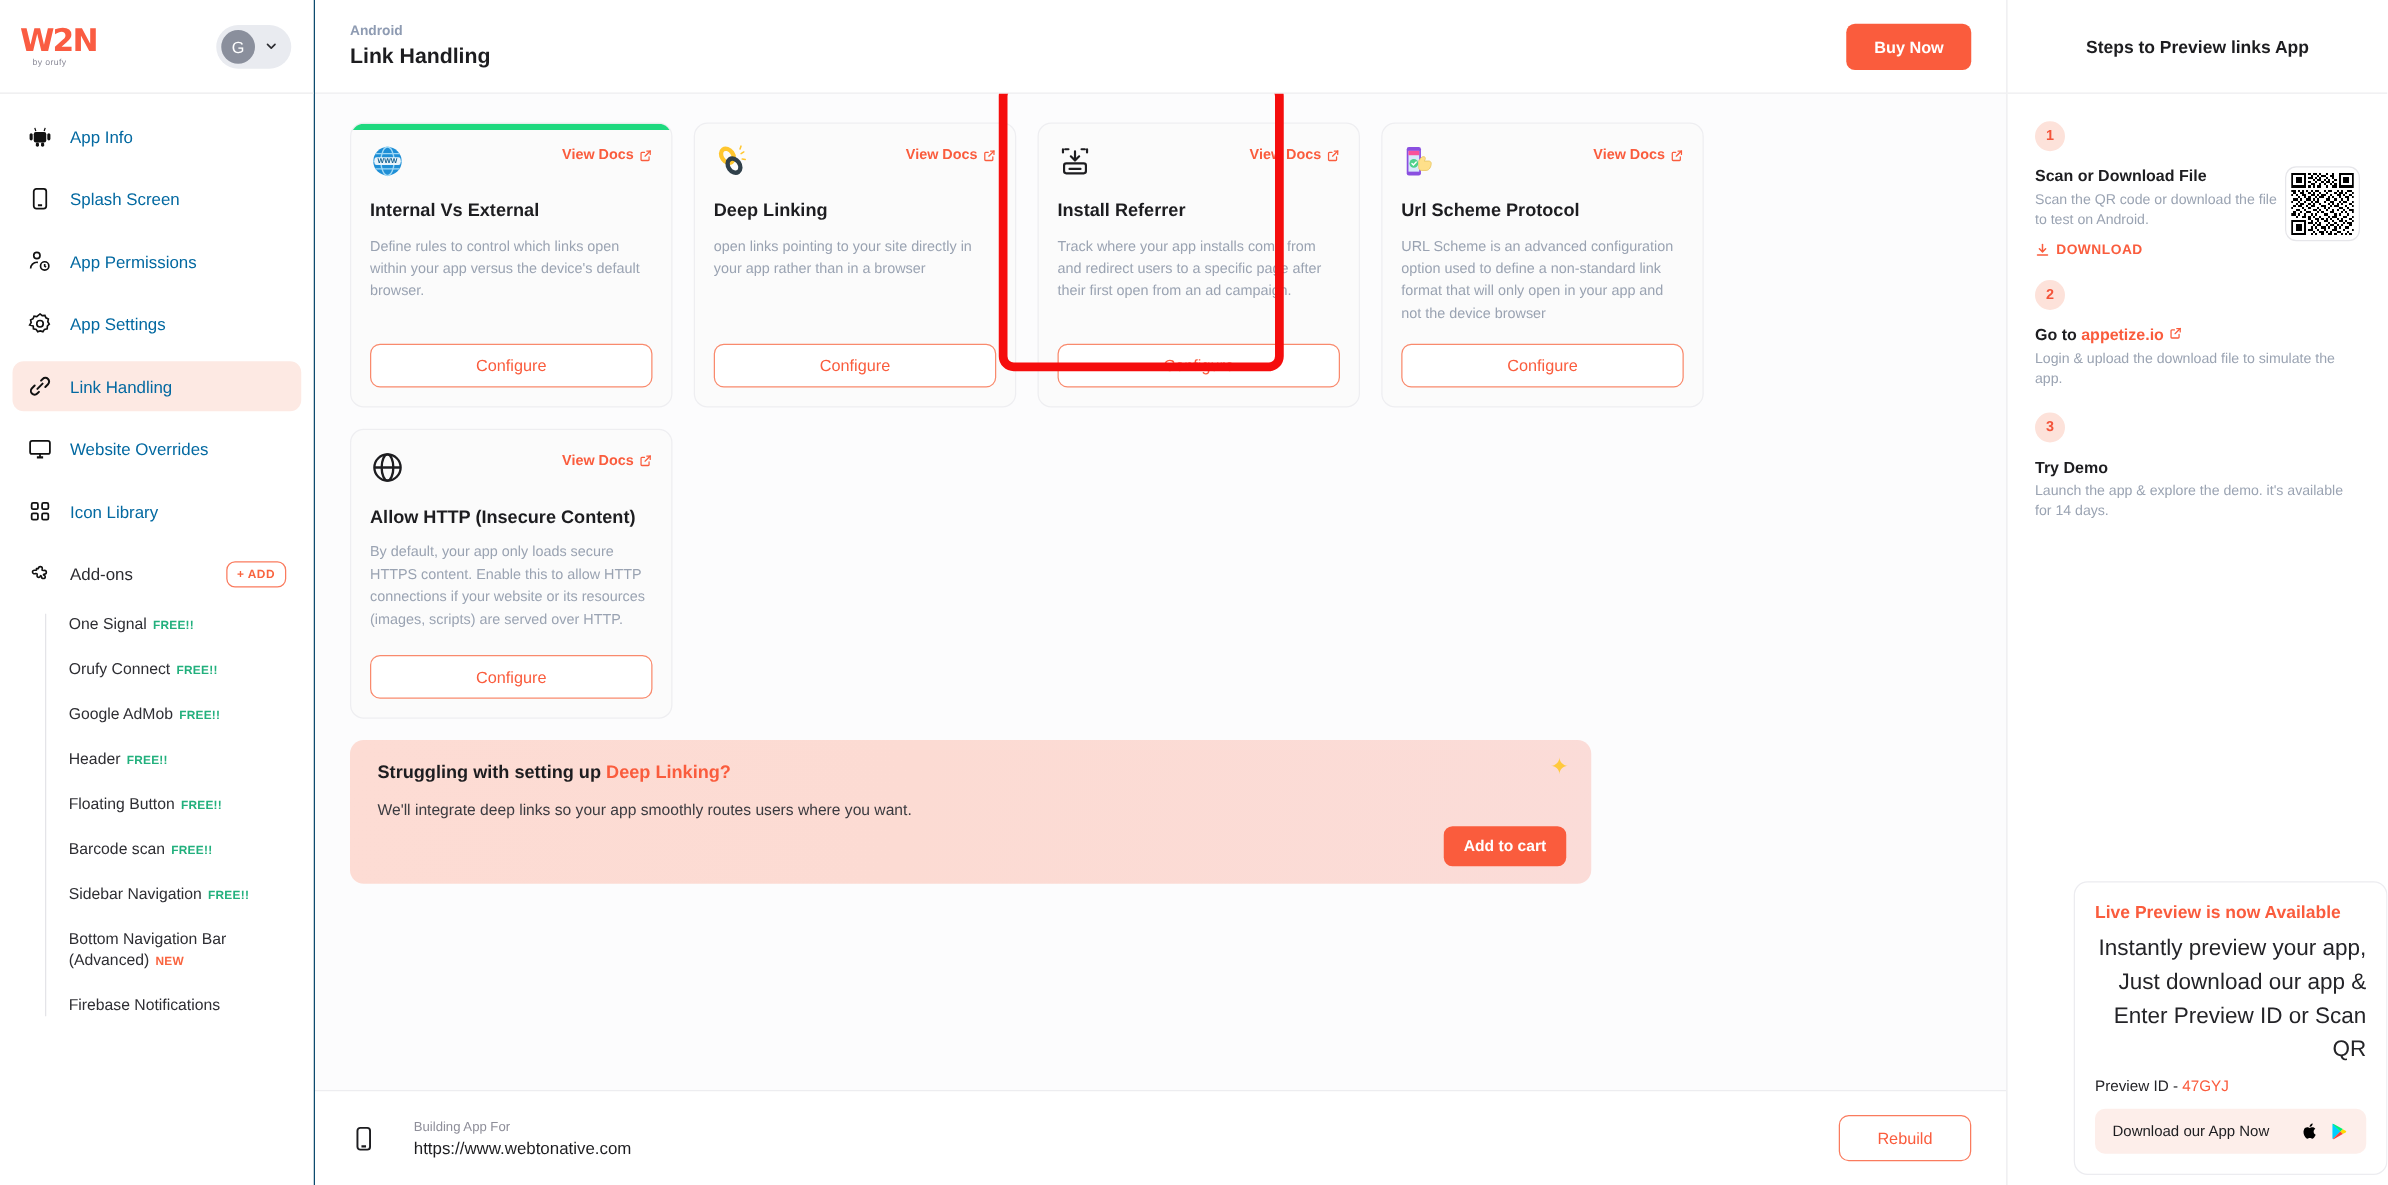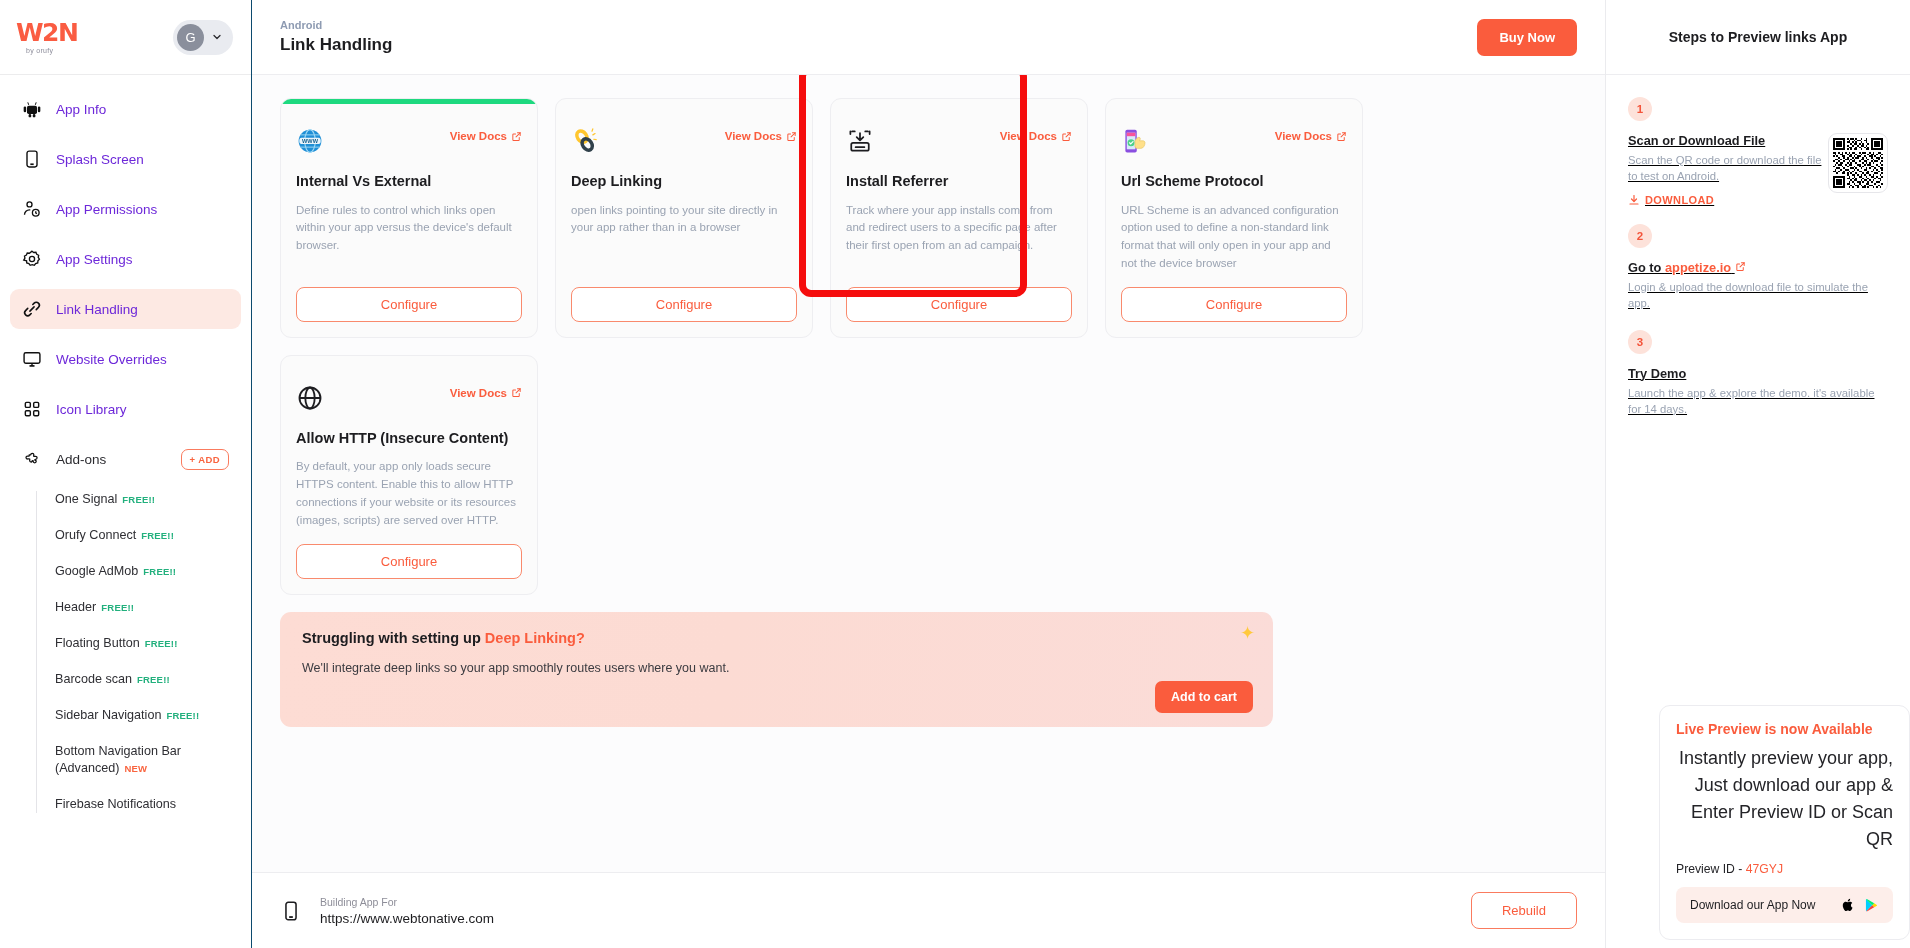--- a/index.html
+++ b/index.html
@@ -46,21 +46,21 @@
     background: #8a8f9c; color: #fff; font-size: 13px;
     display: flex; align-items: center; justify-content: center;
   }
   .chev { width: 12px; height: 12px; display:block; }
 
   .sb-nav { padding: 14px 10px 0 10px; }
   .nav-item {
     display: flex; align-items: center; gap: 14px;
     height: 40px; padding: 0 12px; margin-bottom: 10px;
     border-radius: 9px; cursor: pointer;
-    color: #6d28d9; font-size: 13.5px;
+    color: #0369a1; font-size: 13.5px;
   }
   .nav-item.active { background: #fde9e3; }
   .nav-ico { width: 20px; height: 20px; flex: 0 0 20px; display:block; }
 
   .addons-row {
     display: flex; align-items: center; gap: 14px;
     height: 40px; padding: 0 12px; margin-top: 4px;
     color: #2b2b30; font-size: 13.5px; cursor: pointer;
   }
   .add-btn {
@@ -104,21 +104,21 @@
     flex: 1 1 auto; padding: 23px 28px 0 28px; overflow: hidden;
     position: relative;
   }
 
   .cards-row { display: flex; gap: 17px; margin-bottom: 17px; }
   .card {
     width: 258px; flex: 0 0 258px;
     background: #fbfbfb;
     border: 1px solid #eeeef1;
     border-radius: 11px;
-    padding: 28px 15px 15px 15px;
+    padding: 16px 15px 15px 15px;
     display: flex; flex-direction: column;
     position: relative; overflow: hidden;
   }
   .card.tall { min-height: 212px; }
   .card-top-accent {
     position: absolute; top: 0; left: 0; right: 0; height: 5px;
     background: #1ed97f; border-radius: 11px 11px 0 0;
   }
   .card-head { display: flex; align-items: flex-start; justify-content: space-between; }
   .card-icon { width: 28px; height: 28px; display:block; }
@@ -168,21 +168,21 @@
     padding: 9px 16px; cursor: pointer;
   }
   .sparkle { position: absolute; right: 18px; top: 10px; font-size: 18px; color:#ffc93d;}
 
   .footer {
     height: 76px; flex: 0 0 76px; background: #fff;
     border-top: 1px solid #ededf0;
     display: flex; align-items: center; justify-content: space-between;
     padding: 0 28px;
   }
-  .footer-left { display: flex; align-items: flex-end; gap: 18px; }
+  .footer-left { display: flex; align-items: flex-end; gap: 29px; }
   .foot-lbl { font-size: 10.5px; color: #8e8e99; }
   .foot-url { font-size: 13.5px; color: #1d1d20; margin-top: 3px; }
   .rebuild {
     border: 1px solid #fa7b5e; background: #fff; color: #fa5c3d;
     font-size: 13px; border-radius: 8px; padding: 10px 30px; cursor: pointer;
   }
 
   
   .rightpanel {
     width: 305px; flex: 0 0 305px; height: 948px;
@@ -196,21 +196,21 @@
     font-size: 14px; font-weight: 700; color: #1d1d20;
   }
   .rp-body { flex: 1 1 auto; padding: 22px 22px 0 22px; position: relative; }
   .step-num {
     width: 24px; height: 24px; border-radius: 50%;
     background: #fde2da; color: #f4543a;
     font-size: 11.5px; font-weight: 700;
     display: flex; align-items: center; justify-content: center;
   }
   .step { margin-bottom: 18px; }
-  .step-body { display: flex; margin-top: 12px; text-decoration: underline; }
+  .step-body { display: flex; margin-top: 12px; }
   .step-txt { flex: 1 1 auto; min-width: 0; }
   .step-title { font-size: 12.8px; font-weight: 700; color: #1d1d20; }
   .step-title .lnk { color: #fa5c3d; font-weight: 700; }
   .step-desc { font-size: 11.3px; color: #9aa3b2; line-height: 1.45; margin-top: 4px; }
   .dl-link {
     display: flex; align-items: center; gap: 5px; margin-top: 9px;
     color: #fa5c3d; font-size: 11px; font-weight: 700; letter-spacing:.4px;
     cursor: pointer;
   }
   .qr-wrap {

